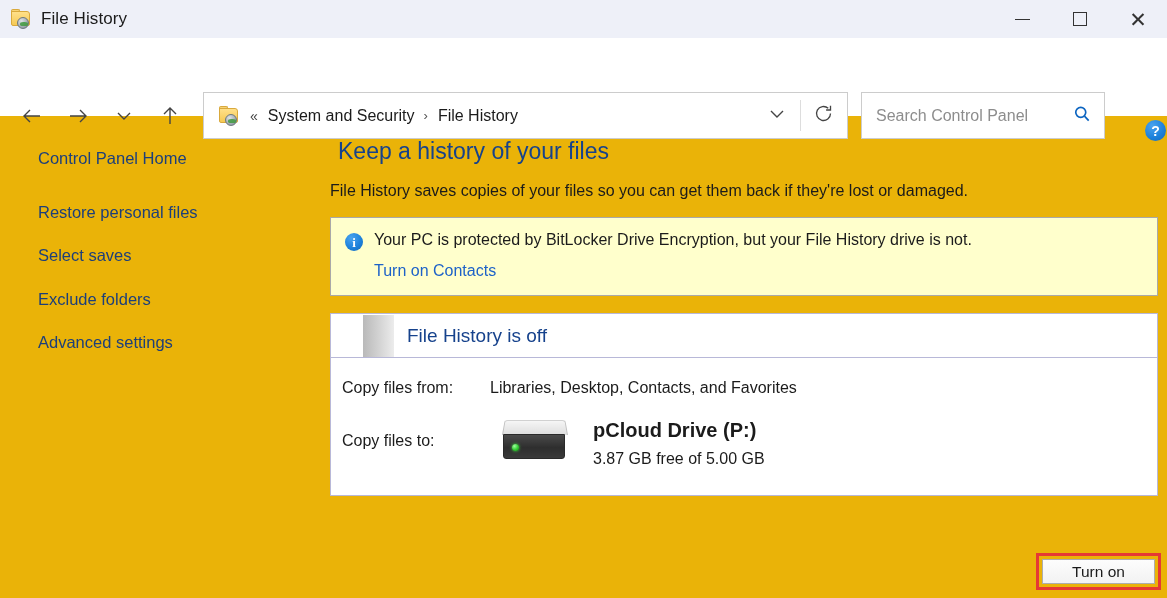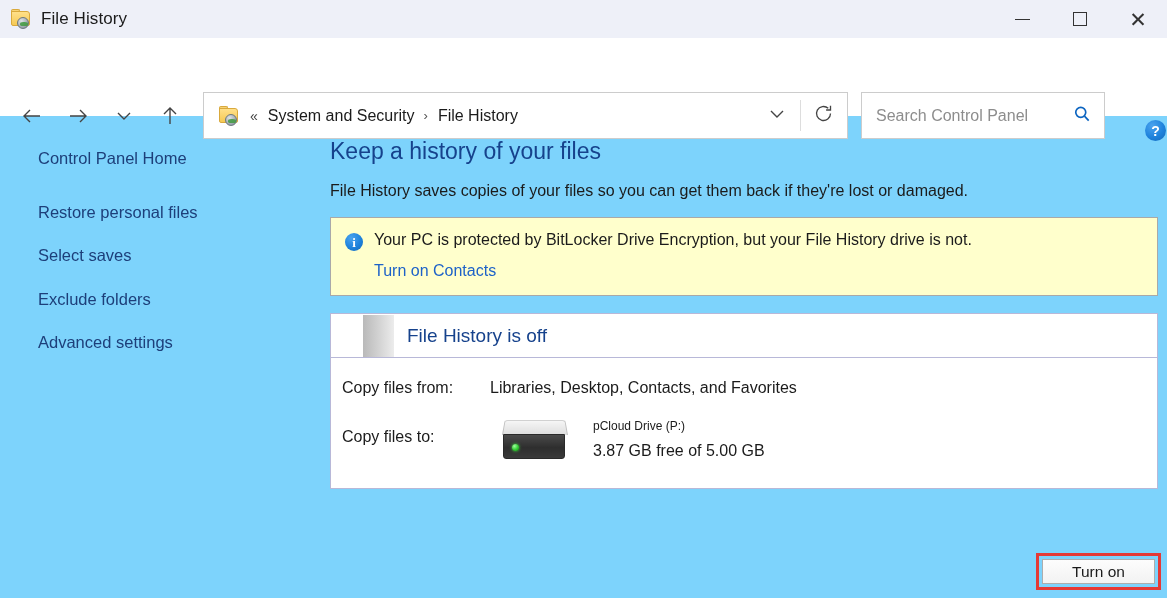--- a/index.html
+++ b/index.html
@@ -7,21 +7,21 @@
     margin: 0; padding: 0;
     width: 1167px; height: 598px;
     overflow: hidden;
     background: #ffffff;
     font-family: "Liberation Sans", sans-serif;
   }
 
   #app {
     position: relative;
     width: 1167px; height: 598px;
-    background: #7dd3fc;
+    background: #eab308;
   }
 
   
   .titlebar {
     position: absolute; left: 0; top: 0;
     width: 1167px; height: 38px;
     background: #eef0f8;
     display: flex; align-items: center;
   }
   .title-icon {
@@ -196,21 +196,21 @@
   .side-item { margin-bottom: 27px; }
 
   
   .content {
     position: absolute; left: 330px; top: 140px;
     width: 837px;
   }
   .page-title {
     font-size: 23px;
     color: #16428c;
-    margin: 0 0 20px 0;
+    margin: 0 0 20px 8px;
     font-weight: normal;
     line-height: 1;
   }
   .page-desc {
     font-size: 16px;
     color: #1b1b1b;
     margin: 0 0 18px 0;
     line-height: 1;
   }
 
@@ -326,24 +326,25 @@
     width: 7px; height: 7px;
     border-radius: 50%;
     background: radial-gradient(circle at 35% 30%, #9cff9c 0%, #33cc33 55%, #1d8f1d 100%);
     box-shadow: 0 0 3px #44dd44;
   }
   .drive-text {
     margin-left: 25px;
     margin-top: 6px;
   }
   .drive-name {
-    font-size: 12px;
+    font-size: 20px;
     color: #1b1b1b;
     line-height: 1;
     margin-bottom: 11px;
+    font-weight: bold;
   }
   .drive-space {
     font-size: 16px;
     color: #1b1b1b;
     line-height: 1;
   }
 
   
   .turnon-wrap {
     position: absolute; left: 1036px; top: 553px;

